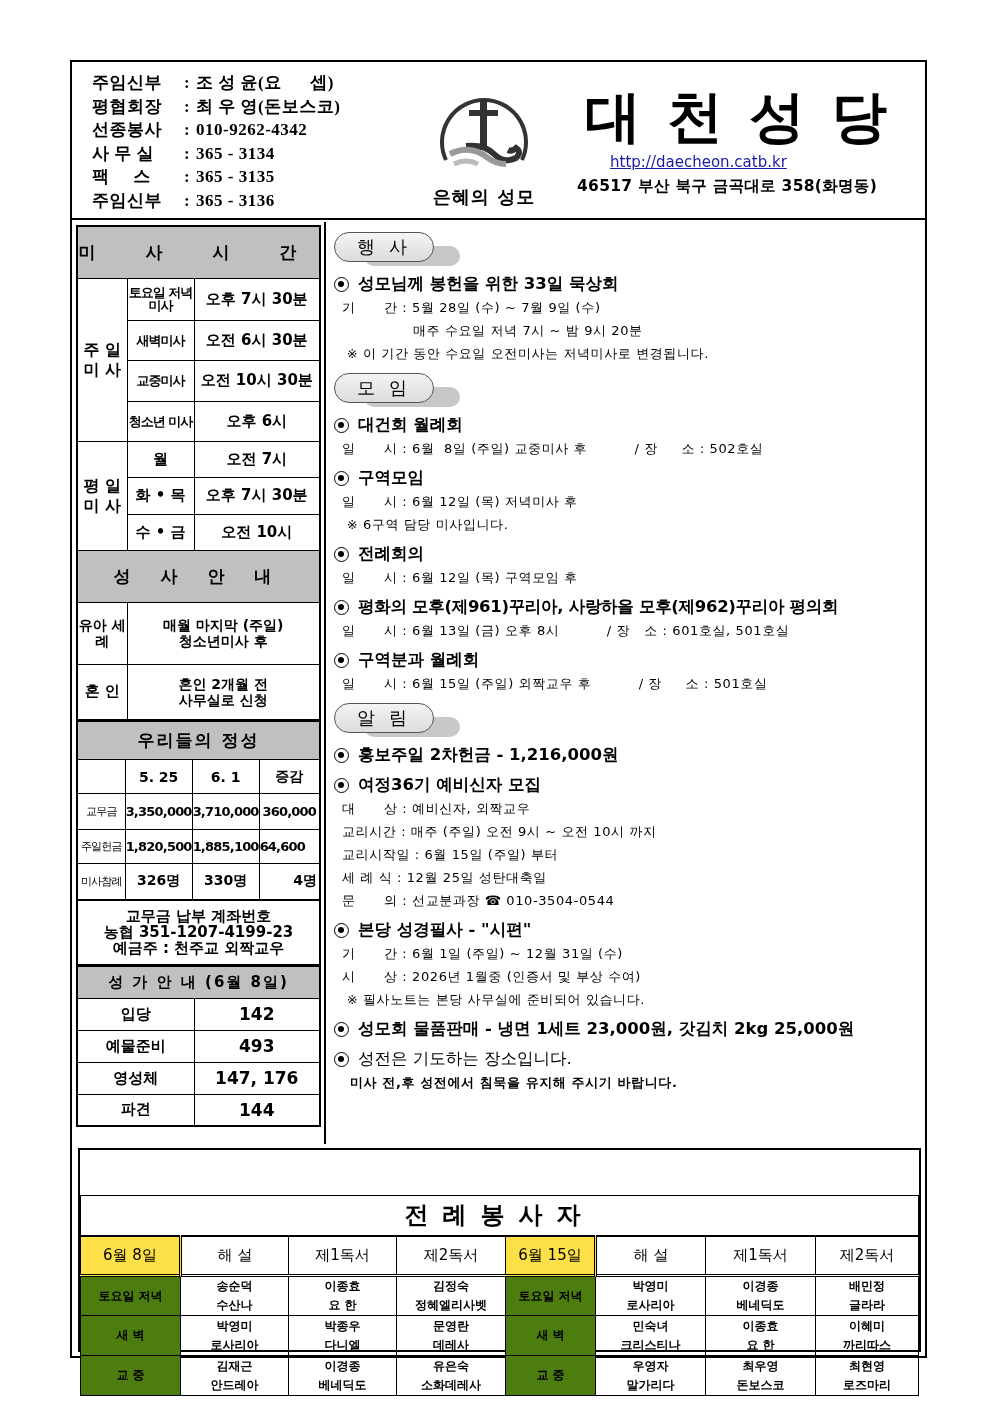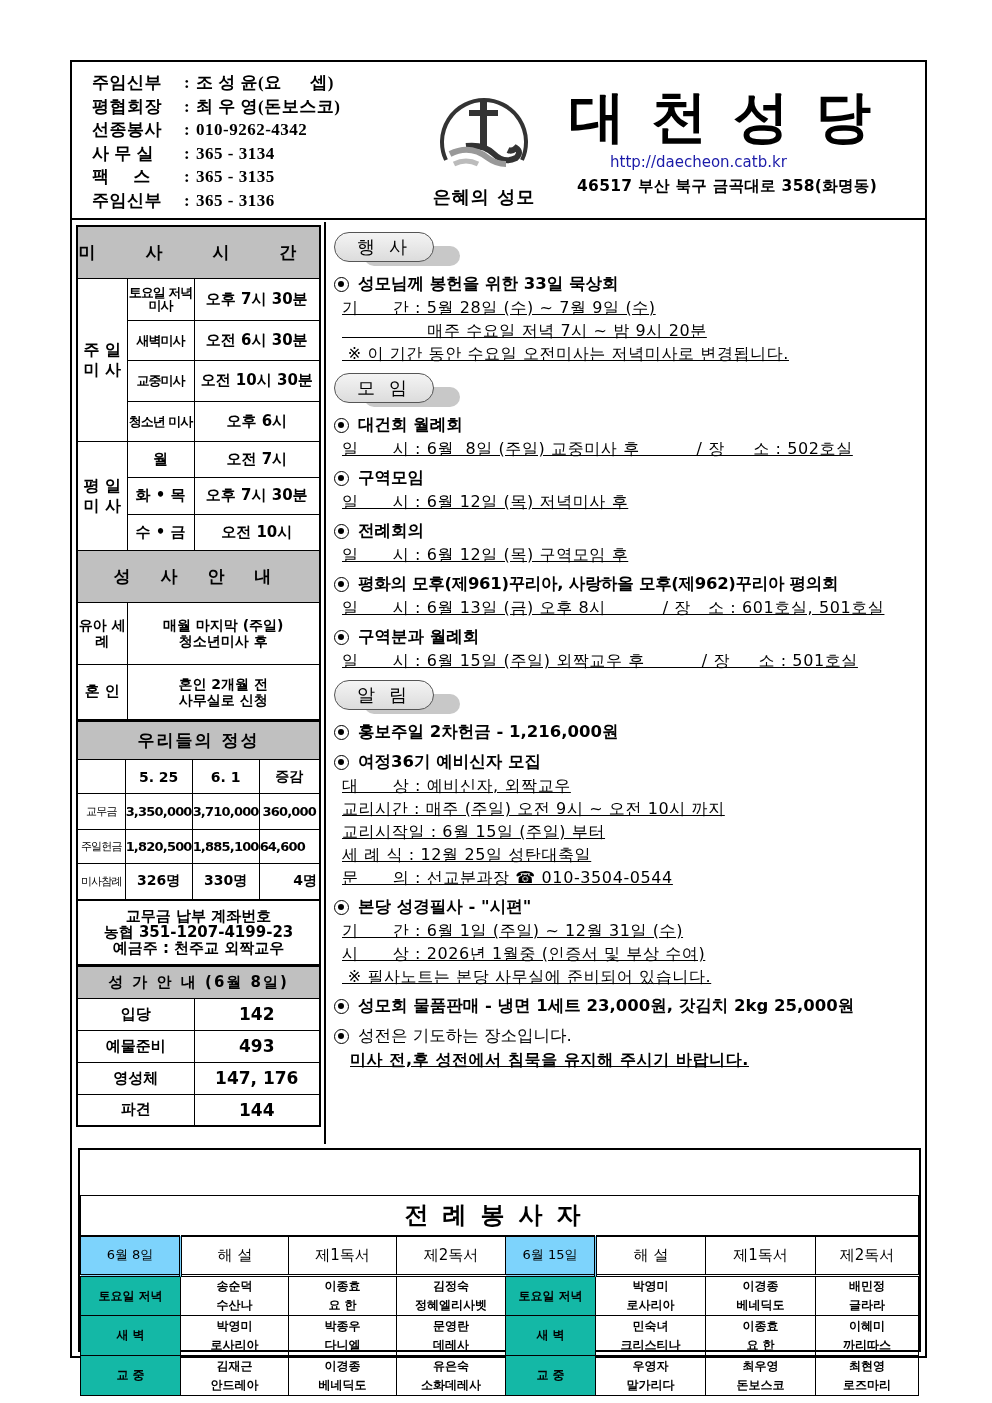--- a/index.html
+++ b/index.html
@@ -11,22 +11,22 @@
   
   .header { position: absolute; left: 0; top: 0; width: 853px; height: 158px; border-bottom: 2px solid #000; }
   .info { position: absolute; left: 20px; top: 9px; font-family: Liberation Serif, serif; }
   .info-row { display: flex; font-size: 17px; font-weight: bold; line-height: 23.5px; letter-spacing: 0.5px; }
   .info-label { width: 86px; white-space: pre; }
   .info-sep { width: 18px; text-align: center; }
   .info-val { white-space: pre; }
   .logo { position: absolute; left: 352px; top: 26px; width: 120px; text-align: center; }
   .logo svg { display: block; margin: 0 auto; }
   .logo-caption { font-size: 18px; font-weight: bold; margin-top: 13px; letter-spacing: 1px; }
-  .title { position: absolute; left: 496px; top: 22px; width: 330px; font-size: 56px; font-weight: bold; letter-spacing: 26px; text-align: center; line-height: 66px; }
-  .url { position: absolute; left: 538px; top: 91px; font-size: 15px; color: #1a1aa8; }
+  .title { position: absolute; left: 512px; top: 22px; width: 330px; font-size: 56px; font-weight: bold; letter-spacing: 26px; text-align: center; line-height: 66px; }
+  .url { position: absolute; left: 538px; top: 91px; font-size: 15px; color: #1a1aa8; text-decoration: underline; }
   .address { position: absolute; left: 505px; top: 114px; font-size: 15.5px; font-weight: bold; letter-spacing: 0.3px; }
 
   
   .left { position: absolute; left: 4px; top: 163px; width: 245px; }
   .lt { width: 245px; border-collapse: collapse; border: 2px solid #000; }
   .lt td { border: 1px solid #000; text-align: center; vertical-align: middle; font-weight: bold; }
   .lt .hd { background: #c0c0c0; font-size: 17px; height: 52px; letter-spacing: 4px; }
   .lt .hd.wide { letter-spacing: 22px; }
   .small { font-size: 13px; line-height: 13px; letter-spacing: -1px; }
   .mid { font-size: 15px; }
@@ -37,33 +37,33 @@
   .sep-v { position: absolute; left: 252px; top: 160px; width: 2px; height: 922px; background: #000; }
 
   
   .right { position: absolute; left: 262px; top: 170px; width: 585px; }
   .pill { position: relative; display: inline-block; width: 100px; height: 32px; margin-bottom: 4px; }
   .pill-shadow { position: absolute; left: 30px; top: 14px; width: 96px; height: 20px; border-radius: 10px; background: #c8c8c8; }
   .pill-body { position: absolute; left: 0; top: 0; width: 100px; height: 30px; border-radius: 15px; border: 1.5px solid #555; background: linear-gradient(#f4f4f4, #dcdcdc); font-size: 18px; text-align: center; line-height: 27px; letter-spacing: 14px; padding-left: 10px; }
   .item-title { font-size: 16.5px; font-weight: bold; line-height: 24px; display: flex; align-items: center; }
   .bullet { display: inline-block; width: 15px; height: 15px; border: 1.5px solid #000; border-radius: 50%; margin-right: 9px; position: relative; flex: none; }
   .bullet::after { content: ""; position: absolute; left: 3px; top: 3px; width: 6px; height: 6px; background: #000; border-radius: 50%; }
-  .line { font-size: 16px; line-height: 23px; padding-left: 8px; white-space: pre; letter-spacing: 0.6px; text-decoration: underline; }
+  .line { font-size: 13px; line-height: 23px; padding-left: 8px; white-space: pre; letter-spacing: 0.6px; }
   .line.bold { font-weight: bold; padding-left: 16px; }
   .item { margin-bottom: 6px; }
   .sec { margin-bottom: 8px; }
 
   
   .bottom { position: absolute; left: 6px; top: 1086px; width: 843px; height: 204px; border: 2px solid #000; }
   .bt { width: 100%; border-collapse: collapse; margin-top: 45px; }
   .bt td { border: 1px solid #000; text-align: center; vertical-align: middle; }
   .bt .title-cell { height: 40px; font-size: 24px; font-weight: bold; letter-spacing: 14px; border-bottom: 2px solid #000; }
-  .bt .date { background: #7dd3fc; font-size: 13px; height: 40px; border-right: 3px double #000; }
+  .bt .date { background: #fde047; font-size: 15px; height: 40px; border-right: 3px double #000; }
   .bt .col { font-size: 15px; }
-  .bt .lbl { background: #14b8a6; font-size: 12px; font-weight: bold; height: 40px; }
+  .bt .lbl { background: #4d7c0f; font-size: 12px; font-weight: bold; height: 40px; }
   .bt .nm { font-size: 12px; font-weight: bold; line-height: 19px; }
   .bt tr.topdbl td { border-top: 3px double #000; }
 </style>
 </head>
 <body>
 
 <div class="page">
 
   <div class="header">
     <div class="info">
@@ -254,20 +254,21 @@
             <span>대건회 월례회</span>
           </div>
         <div class="line">일      시 : 6월  8일 (주일) 교중미사 후          / 장     소 : 502호실</div>
       </div>
       <div class="item">
         <div class="item-title">
             <span class="bullet"></span>
             <span>구역모임</span>
           </div>
         <div class="line">일      시 : 6월 12일 (목) 저녁미사 후</div>
+        <div class="line"> ※ 6구역 담당 미사입니다.</div>
       </div>
       <div class="item">
         <div class="item-title">
             <span class="bullet"></span>
             <span>전례회의</span>
           </div>
         <div class="line">일      시 : 6월 12일 (목) 구역모임 후</div>
       </div>
       <div class="item">
         <div class="item-title">

